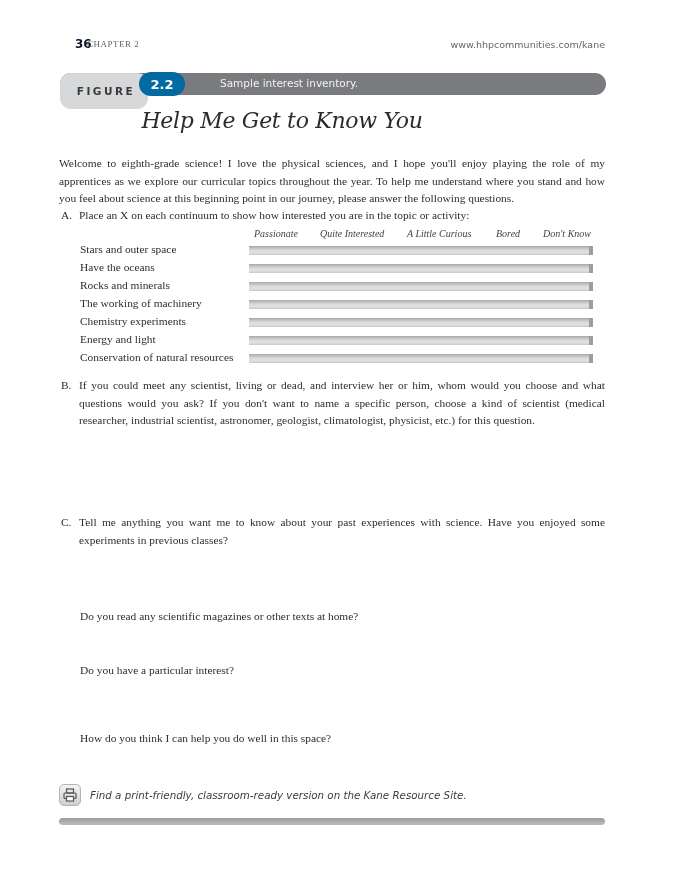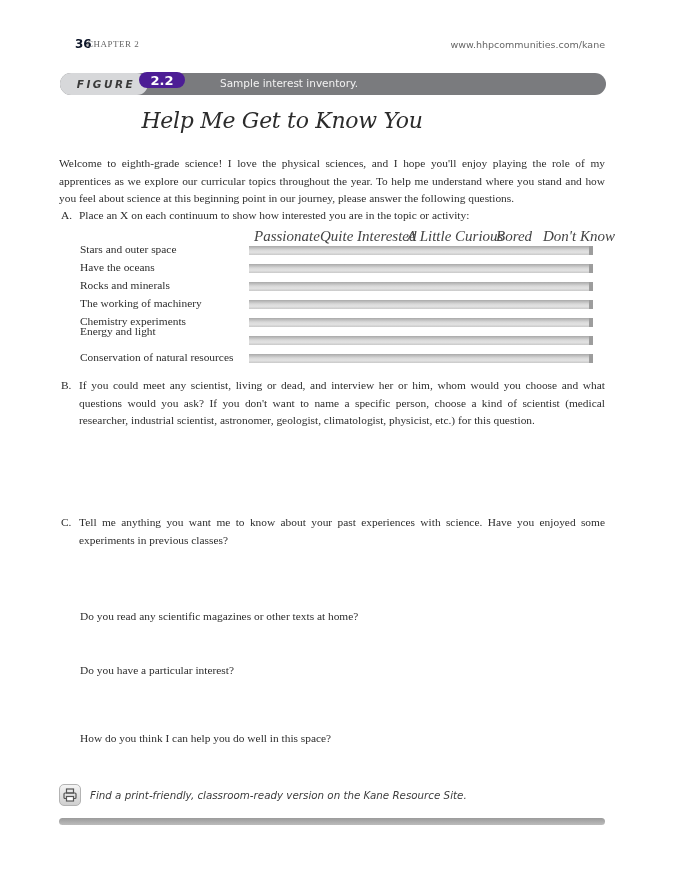--- a/index.html
+++ b/index.html
@@ -6,39 +6,39 @@
     body { width: 691px; height: 896px; position: relative; overflow: hidden; color: #2a2a2a; }
     .abs { position: absolute; }
 
     
     .page-num { left: 75px; top: 37px; font-family: "DejaVu Sans", sans-serif; font-weight: bold; font-size: 12px; color: #0f172a; }
     .chapter { left: 87px; top: 39px; font-family: Liberation Serif, serif; font-size: 9px; color: #666; letter-spacing: 0.5px; }
     .site-url { right: 86px; top: 39px; font-family: "DejaVu Sans", sans-serif; font-size: 9.5px; color: #666; }
 
     
     .fig-bar { left: 60px; top: 73px; width: 546px; height: 22px; border-radius: 11px; background: #7a7b7e; }
-    .fig-label { left: 60px; top: 73px; width: 88px; height: 22px; border-radius: 11px; background: #d7d8da;
+    .fig-label { left: 60px; top: 73px; width: 88px; height: 36px; border-radius: 11px; background: #d7d8da;
       font-family: "DejaVu Sans", sans-serif; font-weight: bold; font-size: 10.5px; letter-spacing: 2.5px; color: #3a3a3a;
-      display: flex; align-items: center; justify-content: center; box-sizing: border-box; padding-left: 4px; font-style: italic; }
-    .fig-num { left: 139px; top: 72px; width: 46px; height: 16px; border-radius: 12px; background: #4c1d95; color: #fff;
+      display: flex; align-items: center; justify-content: center; box-sizing: border-box; padding-left: 4px; }
+    .fig-num { left: 139px; top: 72px; width: 46px; height: 24px; border-radius: 12px; background: #0369a1; color: #fff;
       font-family: "DejaVu Sans", sans-serif; font-weight: bold; font-size: 13px; display: flex; align-items: center; justify-content: center; }
     .fig-caption { left: 196px; top: 77px; font-family: "DejaVu Sans", sans-serif; font-weight: normal; font-size: 10.5px; color: #f2f2f2; margin-left: 24px; }
 
     
     .doc-title { left: 0; width: 564px; top: 108px; text-align: center; font-family: "DejaVu Serif", serif; font-style: italic;
       font-size: 22px; color: #2b2b2b; letter-spacing: -0.3px; }
 
     .serif { font-family: "Liberation Serif", serif; font-size: 11.4px; color: #2d2d2d; line-height: 17.7px; }
     .intro { left: 59px; top: 155px; width: 546px; text-align: justify; }
 
     .q-letter { width: 18px; }
     .q-row { display: flex; }
     .qa { left: 61px; top: 207px; }
 
-    .scale-head { top: 228px; font-family: "Liberation Serif", serif; font-style: italic; font-size: 15px; color: #444; }
+    .scale-head { top: 228px; font-family: "Liberation Serif", serif; font-style: italic; font-size: 10px; color: #444; }
 
     .topic { left: 80px; font-family: "Liberation Serif", serif; font-size: 11.4px; color: #2d2d2d; }
     .bar { left: 249px; width: 344px; height: 9px; background: linear-gradient(to bottom, #a9a9a9 0%, #d9d9d9 45%, #e2e2e2 70%, #c9c9c9 100%);
       border-right: 4px solid #9d9d9d; box-sizing: border-box; }
 
     .qb { left: 61px; top: 377px; width: 546px; }
     .qc { left: 61px; top: 514px; width: 546px; }
     .q-text { width: 526px; text-align: justify; }
     .sub-q { left: 80px; }
 
@@ -83,21 +83,21 @@
 
 <div class="abs topic" style="top:279px;">Rocks and minerals</div>
 <div class="abs bar" style="top:282px;"></div>
 
 <div class="abs topic" style="top:297px;">The working of machinery</div>
 <div class="abs bar" style="top:300px;"></div>
 
 <div class="abs topic" style="top:315px;">Chemistry experiments</div>
 <div class="abs bar" style="top:318px;"></div>
 
-<div class="abs topic" style="top:325px;text-align:center;">Energy and light</div>
+<div class="abs topic" style="top:333px;text-align:center;">Energy and light</div>
 <div class="abs bar" style="top:336px;"></div>
 
 <div class="abs topic" style="top:351px;">Conservation of natural resources</div>
 <div class="abs bar" style="top:354px;"></div>
 
 <div class="abs serif q-row qb">
   <span class="q-letter">B.</span>
   <span class="q-text">If you could meet any scientist, living or dead, and interview her or him, whom would you choose and what questions would you ask? If you don't want to name a specific person, choose a kind of scientist (medical researcher, industrial scientist, astronomer, geologist, climatologist, physicist, etc.) for this question.</span>
 </div>
 <div class="abs" style="left:80px; top:428px; width:526px; height:78px;"></div>

